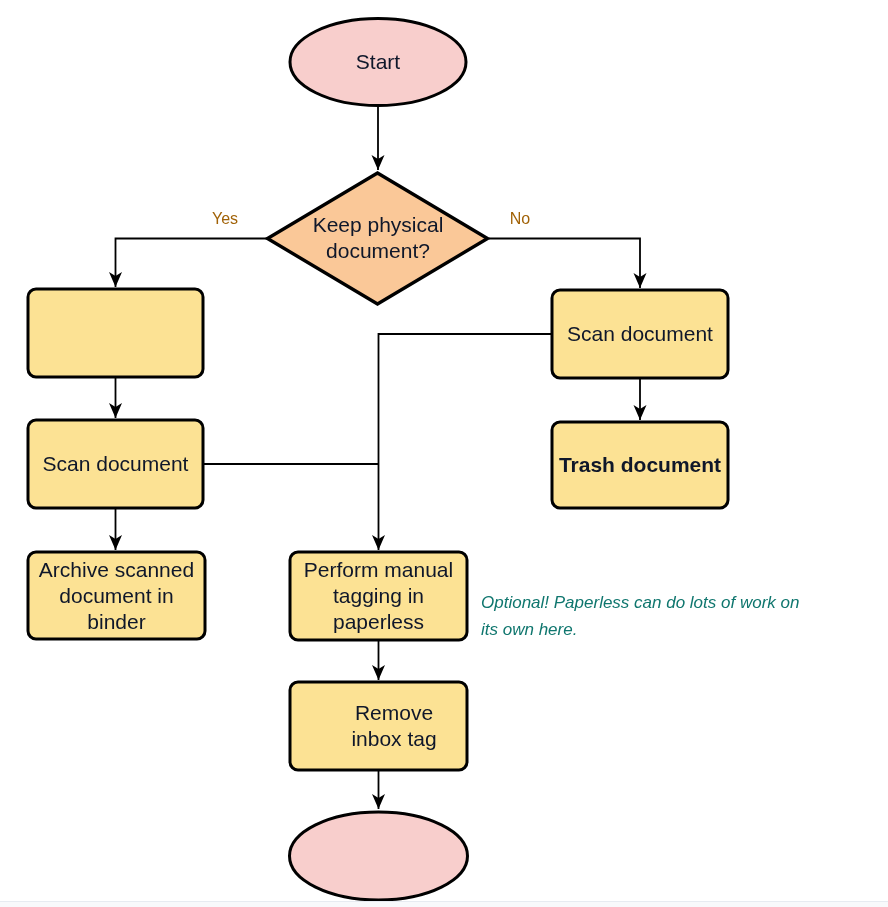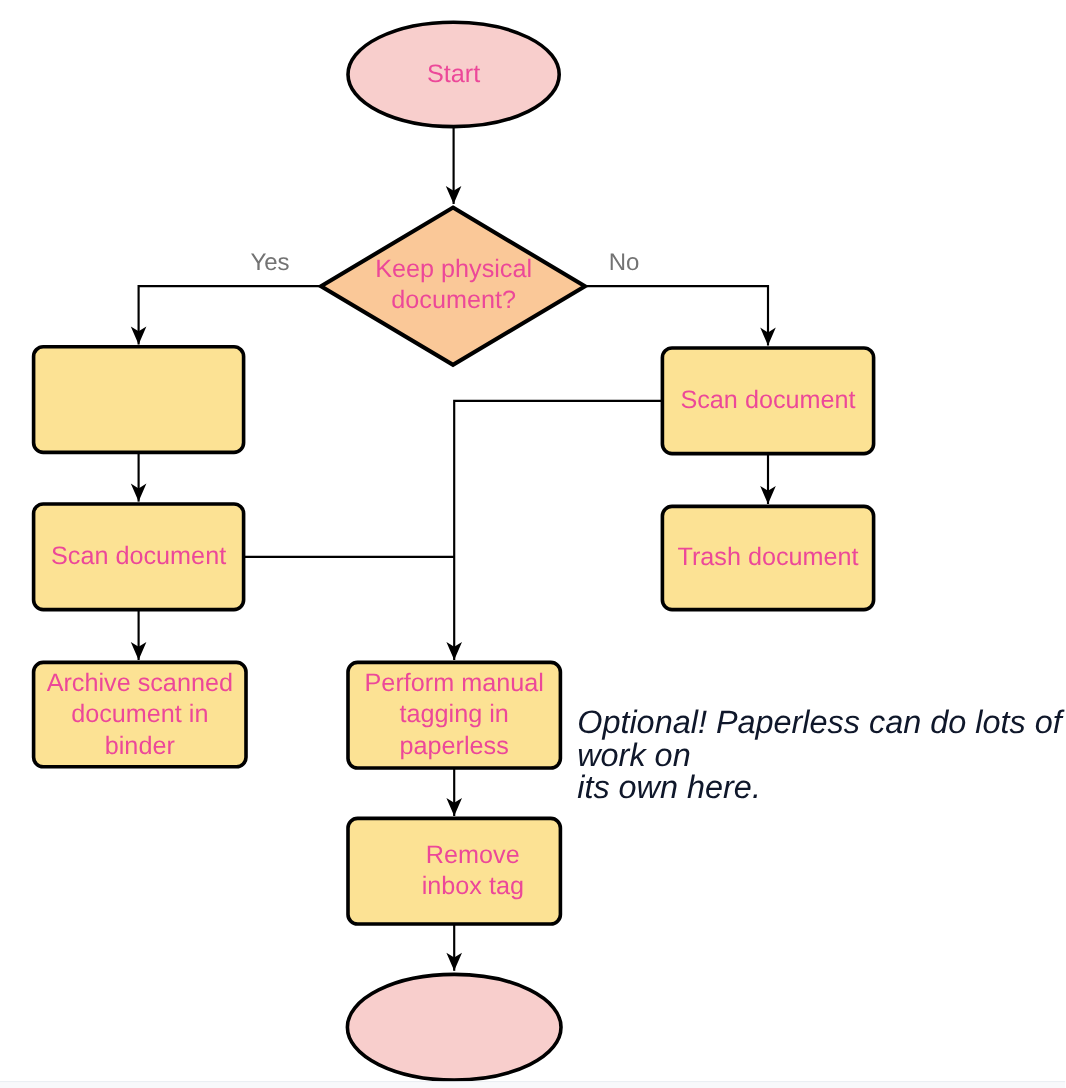--- a/index.html
+++ b/index.html
@@ -22,41 +22,41 @@
   }
   .node-label {
     position: absolute;
     display: flex;
     align-items: center;
     justify-content: center;
     text-align: center;
     white-space: pre-line;
     font-size: 21px;
     line-height: 26px;
-    color: #ec4899;
+    color: #0f172a;
     pointer-events: none;
   }
   .edge-label {
     position: absolute;
     display: flex;
     align-items: center;
     justify-content: center;
-    font-size: 20px;
-    color: #737373;
+    font-size: 16px;
+    color: #a16207;
     pointer-events: none;
   }
   .note-text {
     position: absolute;
     left: 481px;
     top: 589px;
     width: 404px;
-    font-size: 27px;
+    font-size: 17px;
     line-height: 27px;
     font-style: italic;
-    color: #0f172a;
+    color: #0f766e;
     white-space: pre-line;
     text-align: left;
   }
   .bottom-edge-line {
     position: absolute;
     left: 0;
     top: 901px;
     width: 888px;
     height: 1px;
     background: #e7ebf1;
@@ -126,21 +126,21 @@
 
 
   <div class="node-label" style="left:28px; top:420px; width:175px; height:88px;">Scan document</div>
 
   <div class="node-label" style="left:28px; top:552px; width:177px; height:87px;">Archive scanned
 document in
 binder</div>
 
   <div class="node-label" style="left:552px; top:290px; width:176px; height:88px;">Scan document</div>
 
-  <div class="node-label" style="left:552px; top:422px; width:176px; height:86px;">Trash document</div>
+  <div class="node-label" style="left:552px; top:422px; width:176px; height:86px;font-weight:bold;">Trash document</div>
 
   <div class="node-label" style="left:290px; top:552px; width:177px; height:88px;">Perform manual
 tagging in
 paperless</div>
 
   <div class="node-label" style="left:290px; top:682px; width:208px; height:88px;">Remove
 inbox tag</div>
 
 
   <div class="edge-label" style="left:185px; top:206px; width:80px; height:26px;">Yes</div>

